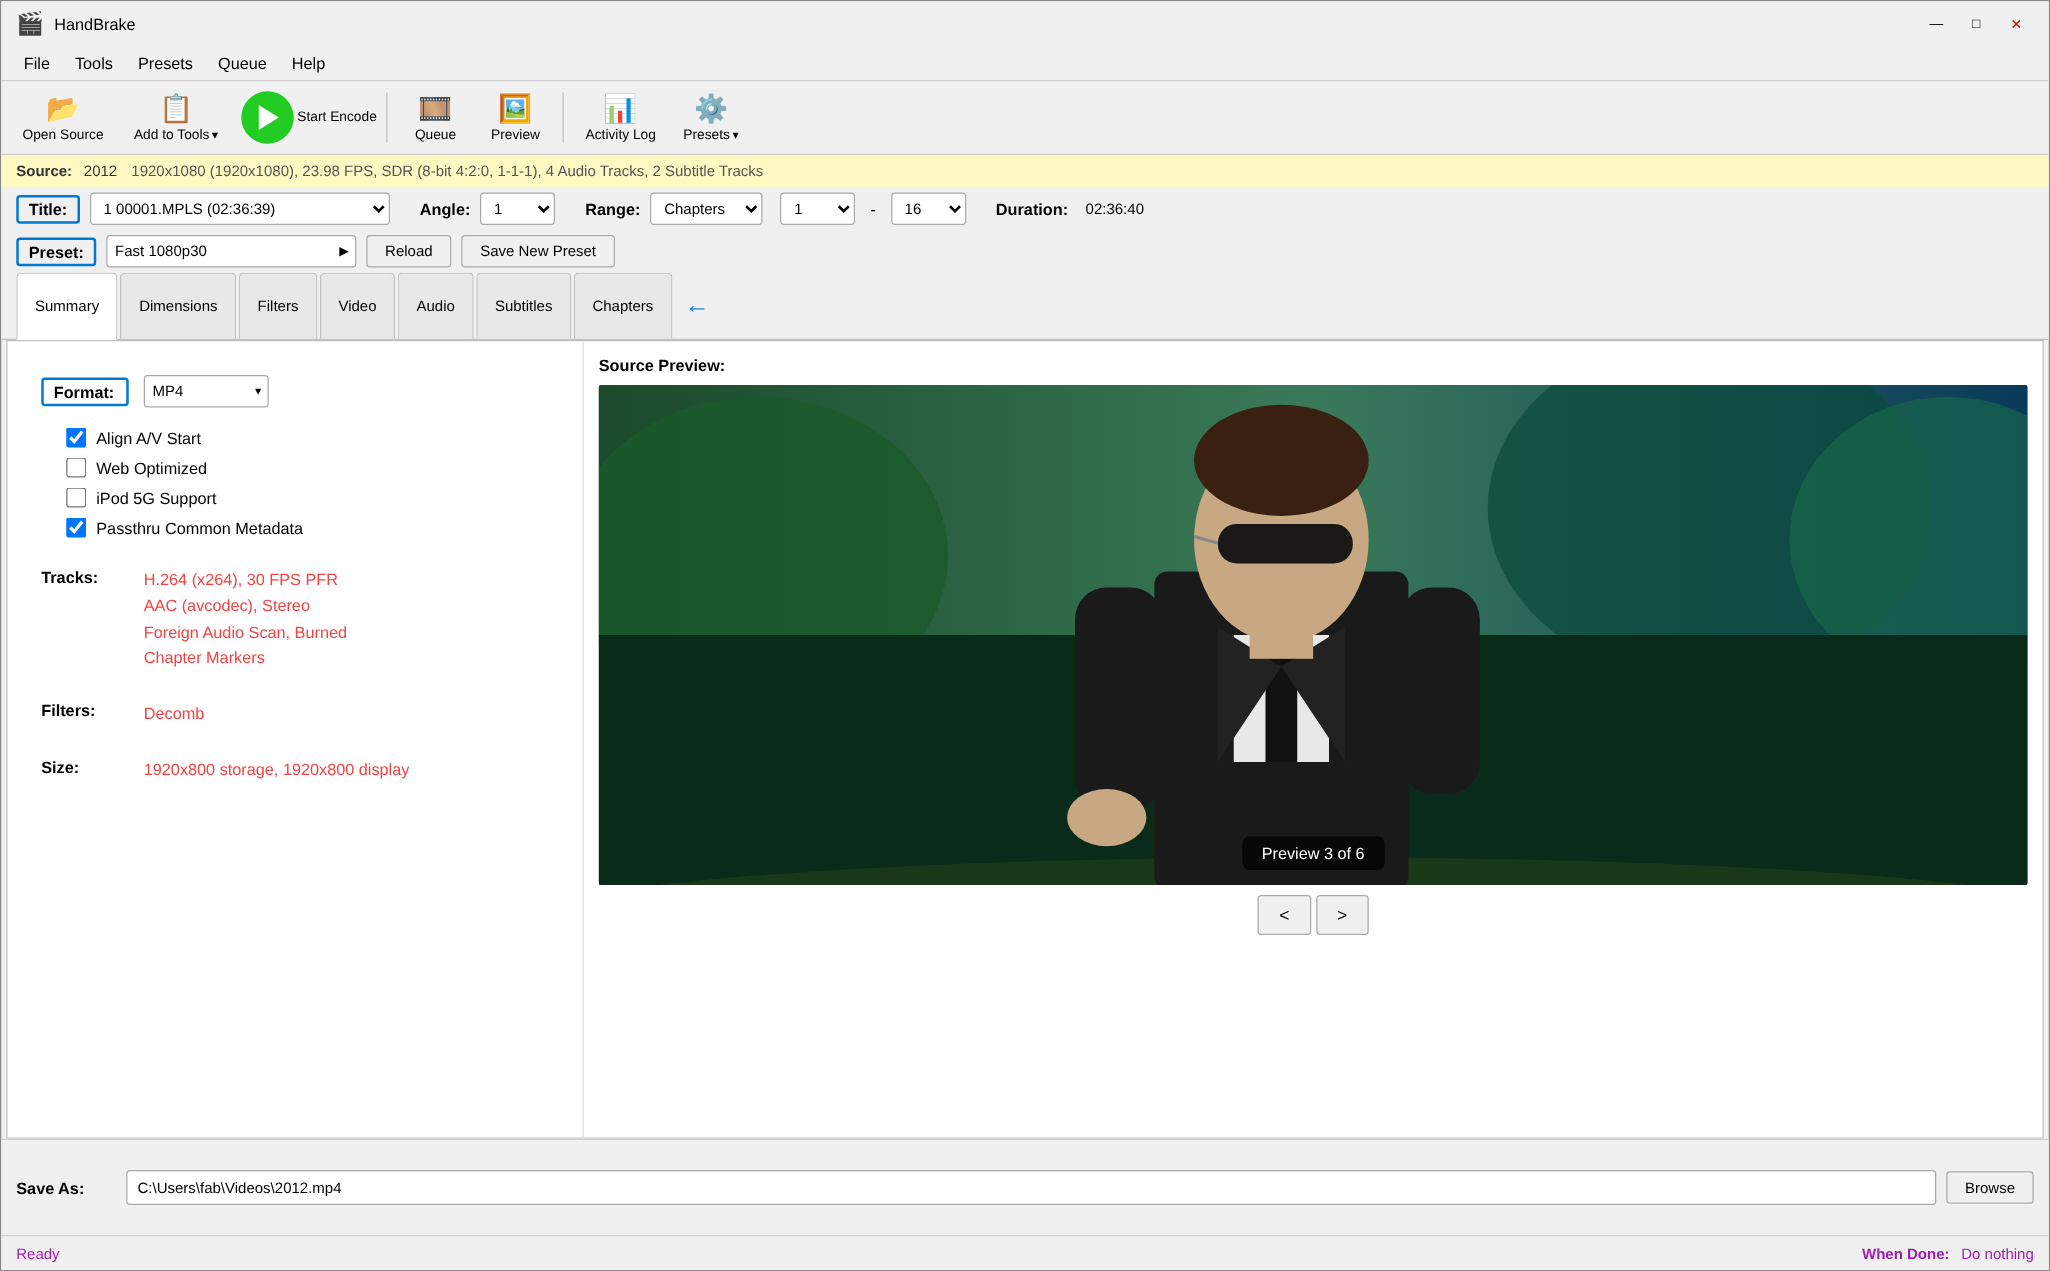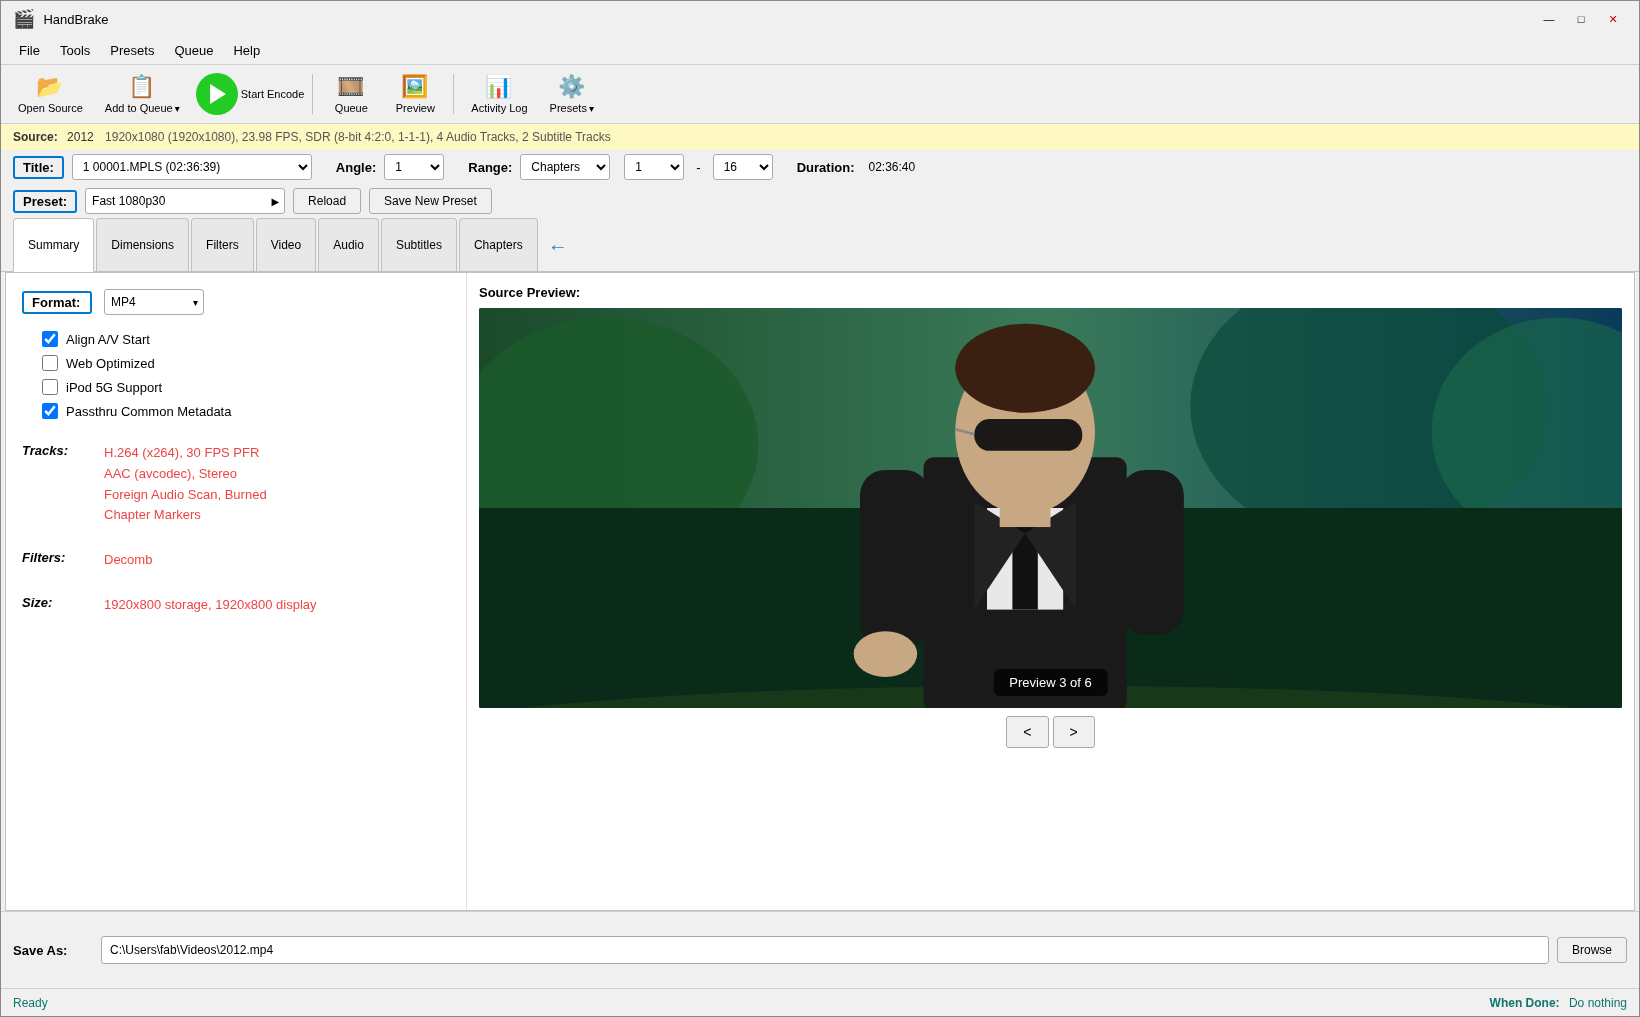--- a/index.html
+++ b/index.html
@@ -234,21 +234,21 @@
       display: flex;
       background: white;
       border: 1px solid #c0c0c0;
       margin: 0 4px;
       flex: 1;
       height: calc(100% - 280px);
       overflow: hidden;
     }
     .left-panel {
       width: 460px;
-      padding: 16px;
+      padding: 27px;
       flex-shrink: 0;
     }
     .right-panel {
       flex: 1;
       padding: 12px;
       border-left: 1px solid #e0e0e0;
       display: flex;
       flex-direction: column;
       align-items: center;
     }
@@ -298,21 +298,20 @@
     }
     .info-row {
       display: flex;
       gap: 12px;
       padding: 4px 0;
       align-items: flex-start;
     }
     .info-key {
       font-weight: bold;
       min-width: 70px;
-      font-style: italic;
     }
     .info-val {
       color: #ef4444;
       line-height: 1.6;
     }
     .preview-badge {
       position: absolute;
       bottom: 12px;
       left: 50%;
       transform: translateX(-50%);
@@ -366,21 +365,21 @@
     }
 
     .status-bar {
       display: flex;
       justify-content: space-between;
       align-items: center;
       padding: 4px 12px;
       background: #f0f0f0;
       border-top: 1px solid #d0d0d0;
       font-size: 12px;
-      color: #0f766e;
+      color: #a21caf;
       height: 28px;
     }
 
     .app-window {
       display: flex;
       flex-direction: column;
       height: 1017px;
       width: 1640px;
       background: #f0f0f0;
       border: 1px solid #888;
@@ -436,21 +435,21 @@
   <div class="toolbar">
 
     <button class="toolbar-btn">
       <span style="font-size:22px;">📂</span>
       <span class="toolbar-btn-label">Open Source</span>
     </button>
 
     <button class="toolbar-btn" style="min-width:90px;">
       <span style="font-size:22px;">📋</span>
       <div class="toolbar-btn-with-arrow">
-        <span class="toolbar-btn-label">Add to Queue</span>
+        <span class="toolbar-btn-label">Add to Tools</span>
         <span class="dropdown-arrow">▾</span>
       </div>
     </button>
 
     <button class="play-btn">
       <div class="play-circle">
         <div class="play-triangle"></div>
       </div>
     </button>
     <span class="toolbar-btn-label" style="margin-left:-4px;">Start Encode</span>

